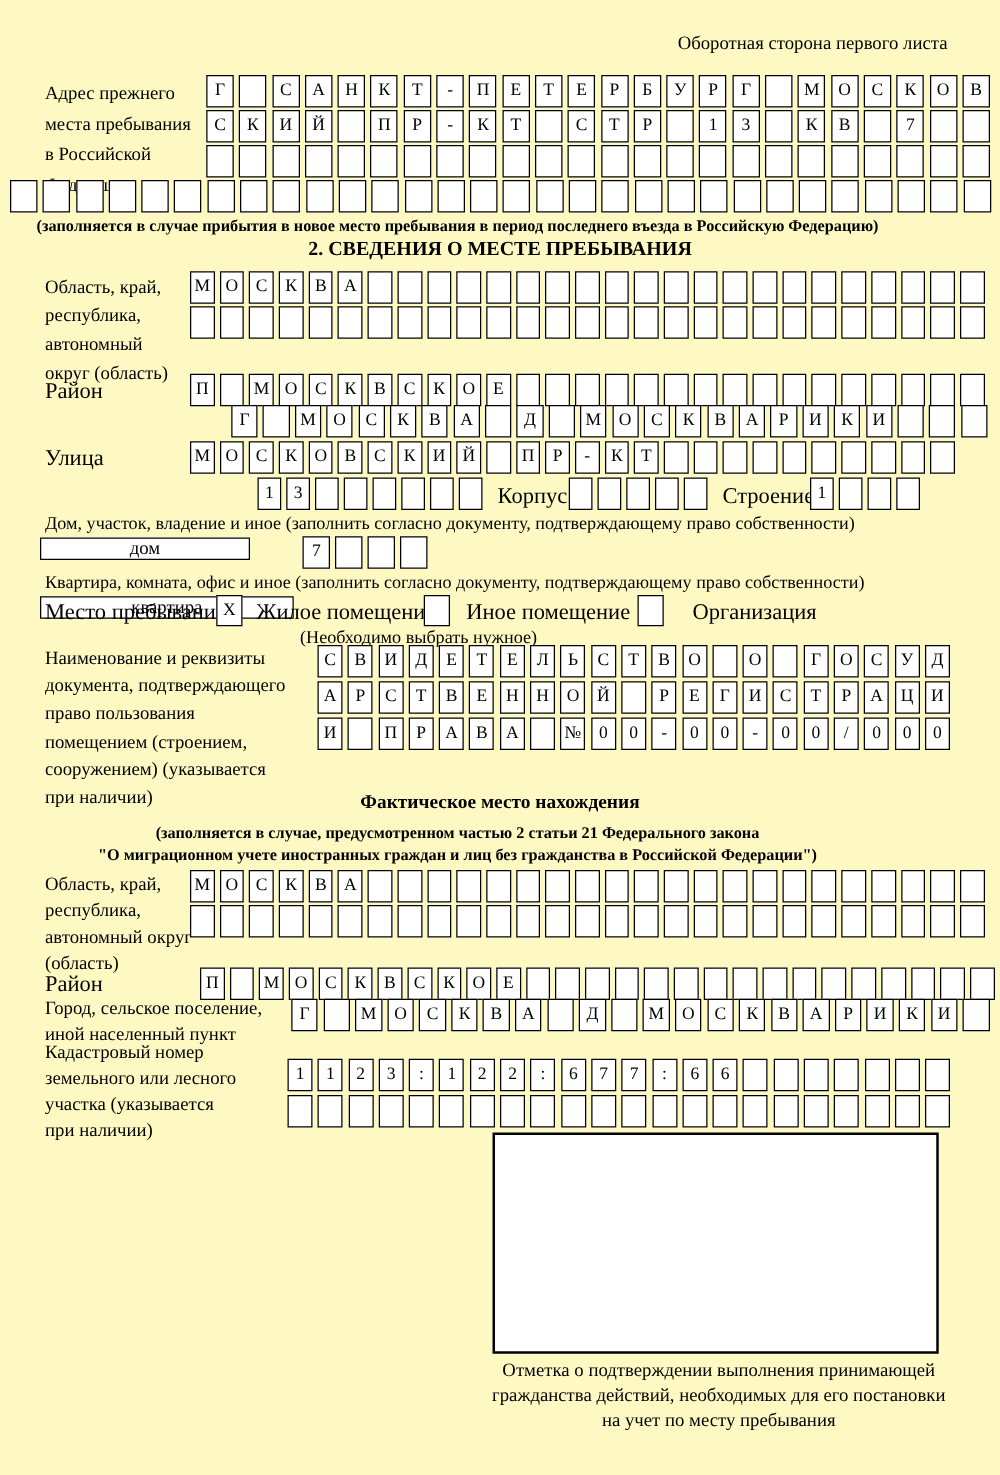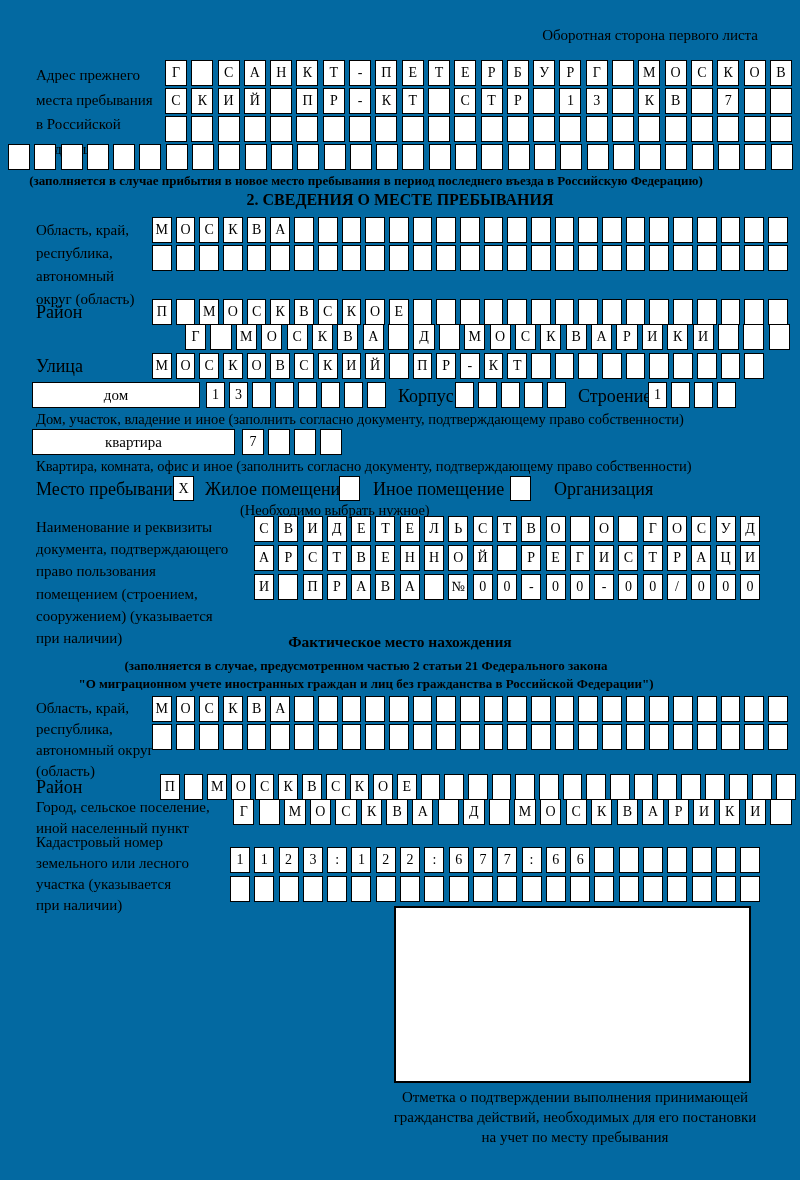--- a/index.html
+++ b/index.html
@@ -1,29 +1,29 @@
 <!DOCTYPE html>
 <html><head>
 <meta charset="utf-8">
 <style>
   html,body{margin:0;padding:0;background:#fff;}
-  .page{position:relative;width:800px;height:1180px;background:#0369a1;color:#000;
+  .page{position:relative;width:800px;height:1180px;background:#fef9c3;color:#000;
         font-family:"Liberation Serif","DejaVu Serif",serif;overflow:hidden;}
   .corner{position:absolute;top:27px;right:42px;font-size:15px;}
   .lbl{position:absolute;font-size:15px;}
   .lbl .line{line-height:var(--lh,22px);white-space:nowrap;}
   .slbl{position:absolute;font-size:18px;white-space:nowrap;}
   .grid{position:absolute;display:flex;gap:var(--g,4.3px);}
   .grid .cell{flex:none;box-sizing:border-box;width:var(--w,20px);height:26px;
       border:1.6px solid #000;display:flex;align-items:center;justify-content:center;
       font-size:14px;line-height:1;background:#fff;}
   .note{position:absolute;left:0;width:732px;text-align:center;font-size:13px;font-weight:bold;}
   .h-title{position:absolute;left:0;width:800px;text-align:center;font-weight:bold;font-size:16px;}
-  .wbox{position:absolute;box-sizing:border-box;border:1.8px solid #000;height:26px;
-      display:flex;align-items:center;justify-content:center;font-size:15px;background:#fff;}
+  .wbox{position:absolute;box-sizing:border-box;border:1.8px solid #000;height:18px;
+      display:flex;align-items:center;justify-content:center;font-size:15px;background:#fff;margin-top:48px;}
   .chk{position:absolute;box-sizing:border-box;border:1.6px solid #000;width:21px;height:25px;
       display:flex;align-items:center;justify-content:center;font-size:14px;background:#fff;}
   .bigbox{position:absolute;box-sizing:border-box;border:2px solid #000;background:#fff;}
   .caption{position:absolute;text-align:center;font-size:15px;}
   .caption .line{line-height:20px;white-space:nowrap;}
 </style>
 </head>
 <body>
 
 <div class="page">

